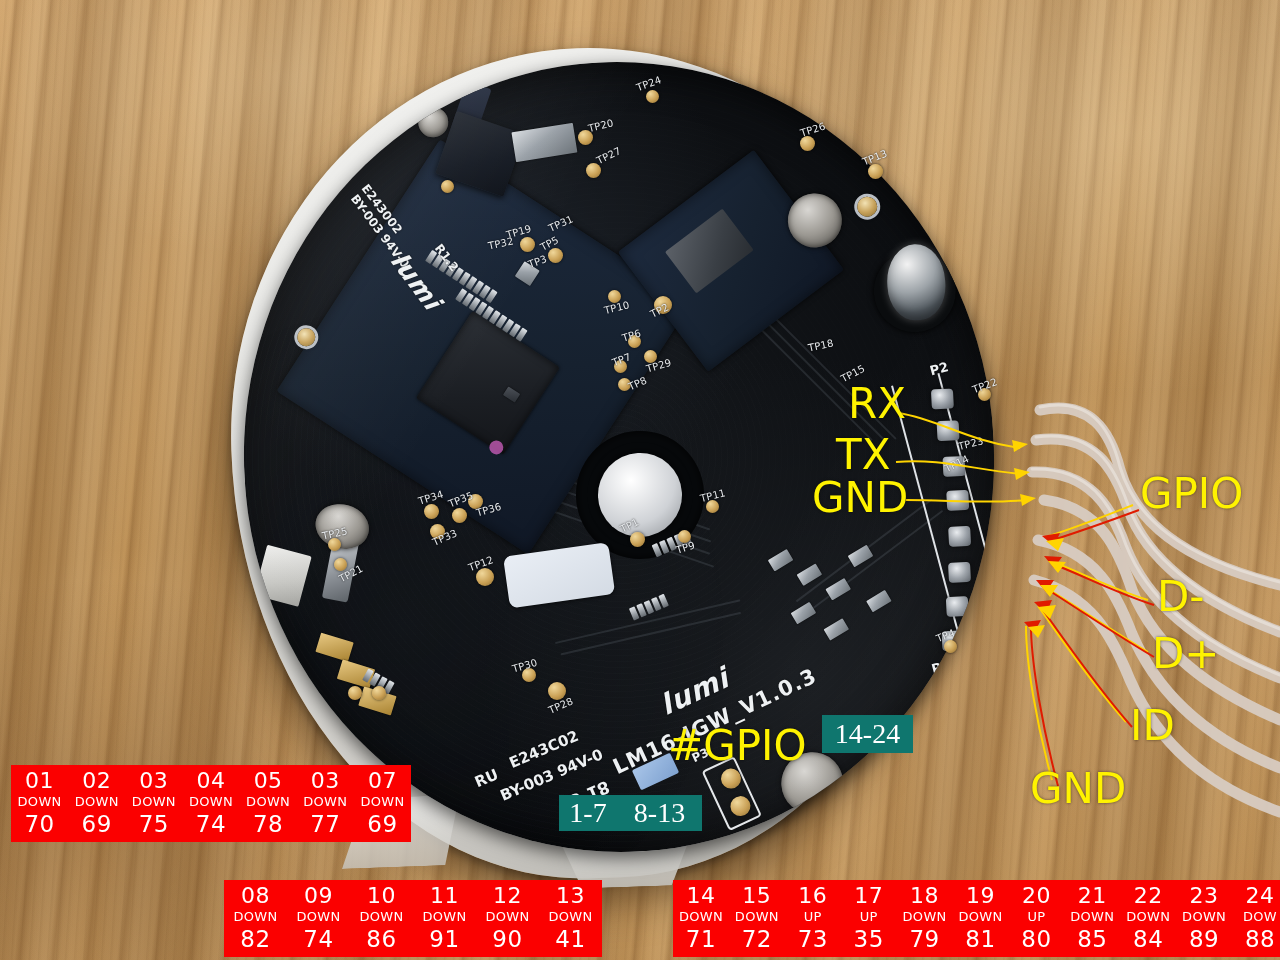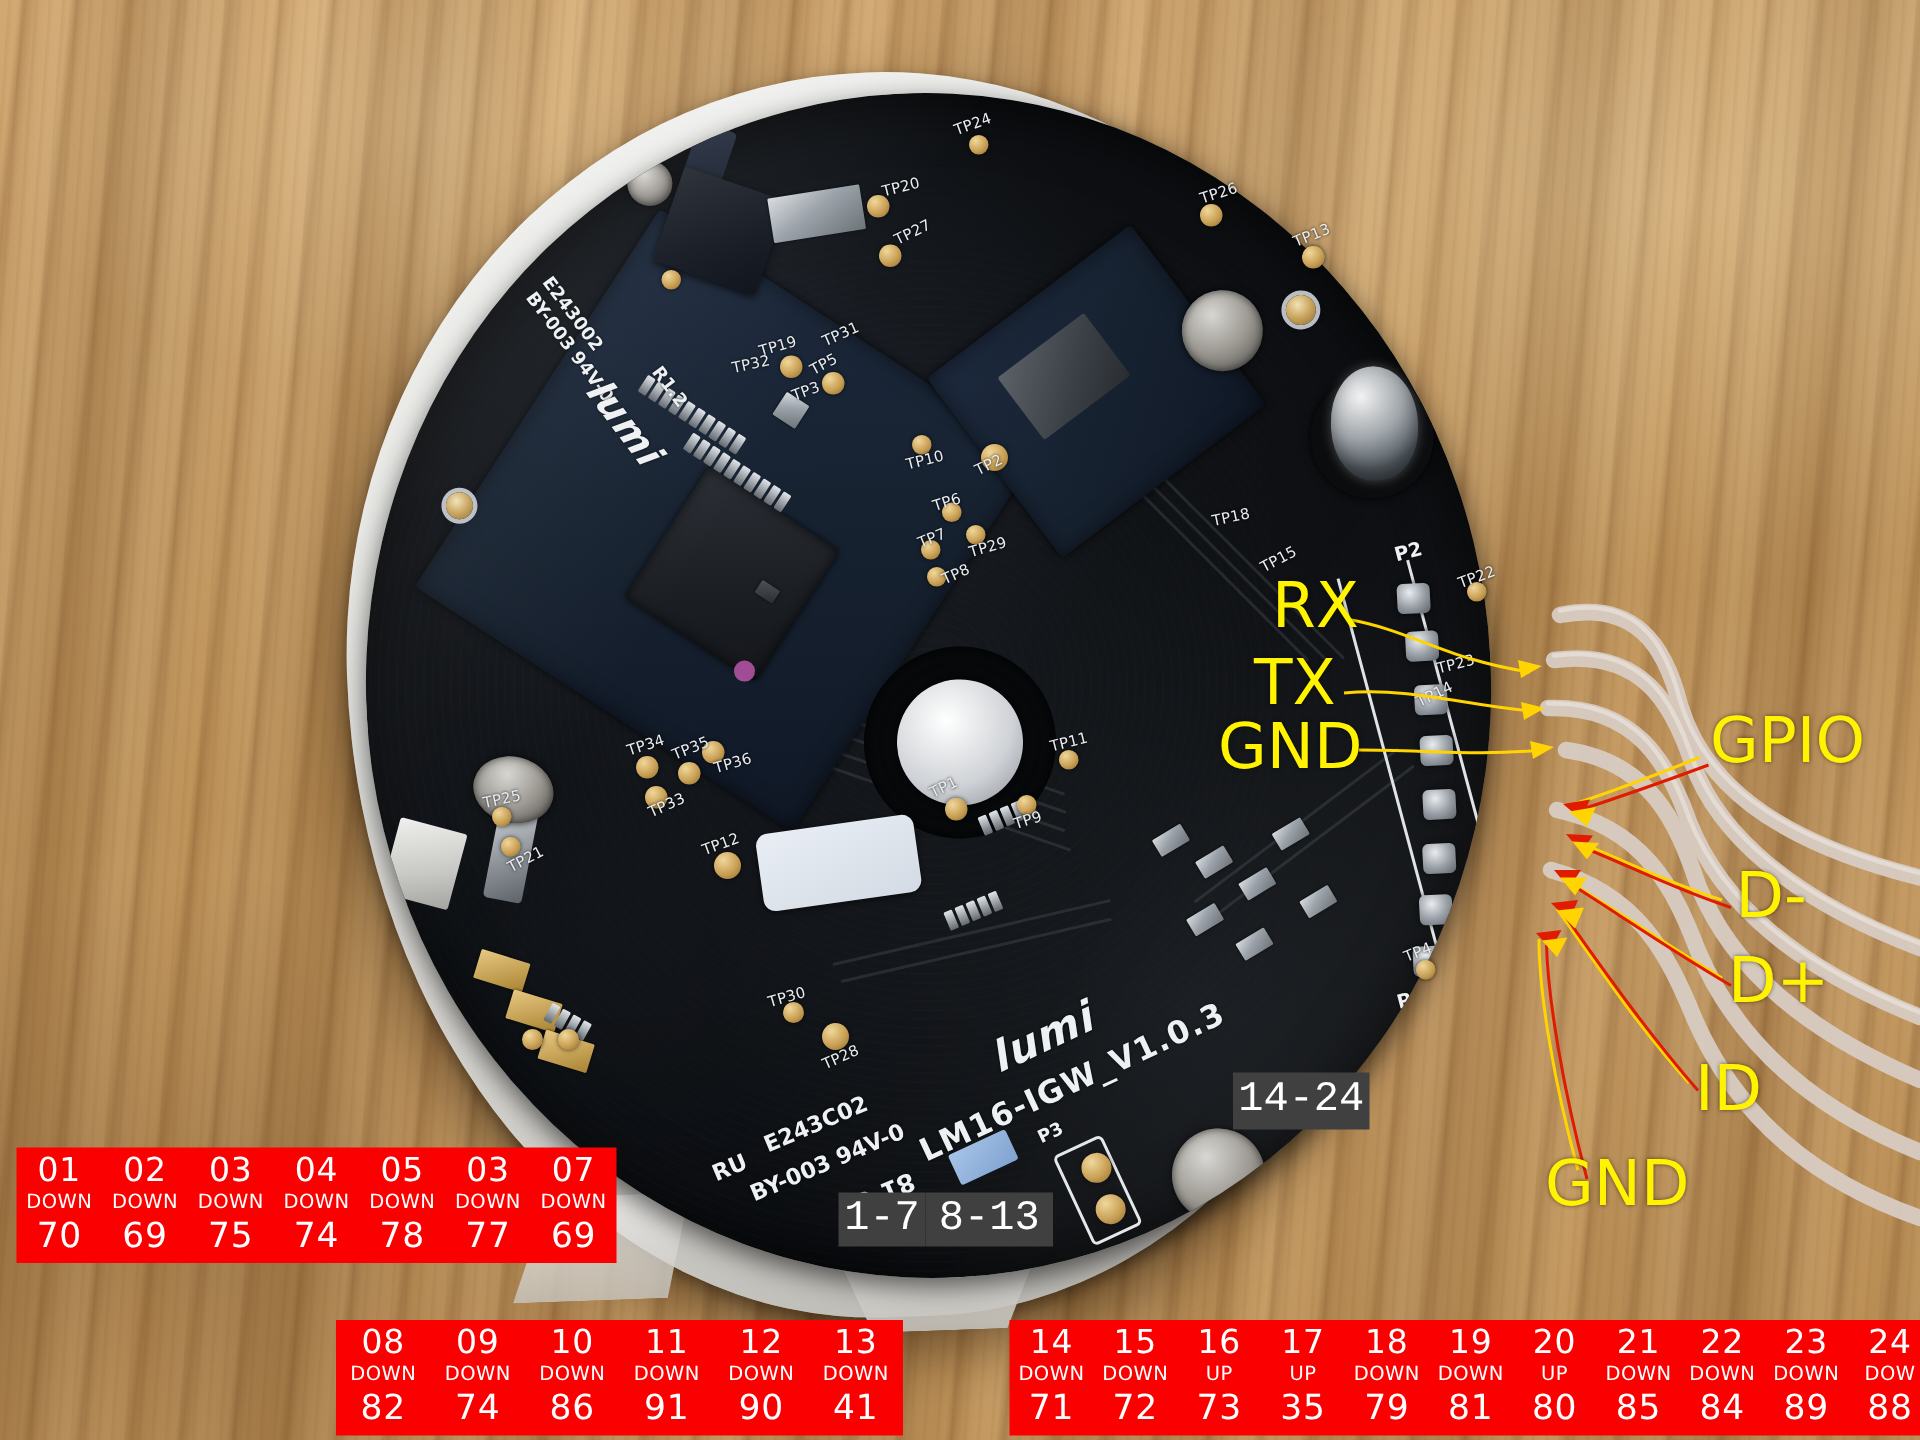--- a/index.html
+++ b/index.html
@@ -133,23 +133,23 @@
   .p2pin{position:absolute;width:22px;height:20px;border-radius:4px;
     background:radial-gradient(circle at 38% 30%, #e9ecef, #9aa0a7 50%, #585e65 100%);
     box-shadow:0 0 4px rgba(0,0,0,.85);}
 
   
   .ylabel{position:absolute;color:#fff300;font-weight:400;line-height:1;
     font-family:"DejaVu Sans","Liberation Sans",sans-serif;
     text-shadow:0 0 3px rgba(0,0,0,.55);white-space:nowrap;}
 
   
-  .badge{position:absolute;background:#404040;color:#fff;font-weight:400;
+  .badge{position:absolute;background:#0f766e;color:#fff;font-weight:400;
     line-height:1;display:flex;align-items:center;justify-content:center;
-    font-family:Liberation Mono, monospace;}
+    font-family:Liberation Serif, serif;}
 
   
   .gtable{position:absolute;background:#fb0000;display:flex;
     font-family:"DejaVu Sans","Liberation Sans",sans-serif;color:#fff;overflow:hidden;}
   .gcol{display:flex;flex-direction:column;align-items:center;justify-content:center;
     flex:1 1 0;padding:5px 0 7px;}
   .gnum{font-size:22px;line-height:1.05;letter-spacing:.5px;}
   .gdir{font-size:13px;line-height:1.5;letter-spacing:.3px;}
   .gval{font-size:23px;line-height:1.05;letter-spacing:.5px;}
 
@@ -465,20 +465,21 @@
   <div class="ylabel" style="left:848px;top:383px;font-size:42px;">RX</div>
   <div class="ylabel" style="left:836px;top:434px;font-size:42px;">TX</div>
   <div class="ylabel" style="left:812px;top:477px;font-size:42px;">GND</div>
 
   <div class="ylabel" style="left:1140px;top:473px;font-size:42px;">GPIO</div>
   <div class="ylabel" style="left:1157px;top:576px;font-size:42px;">D-</div>
   <div class="ylabel" style="left:1152px;top:633px;font-size:42px;">D+</div>
   <div class="ylabel" style="left:1130px;top:705px;font-size:42px;">ID</div>
   <div class="ylabel" style="left:1030px;top:768px;font-size:42px;">GND</div>
 
+  <div class="ylabel" style="left:668px;top:725px;font-size:42px;">#GPIO</div>
 
   <div class="badge" style="left:559px;top:795px;width:58px;height:36px;font-size:28px;">1-7</div>
   <div class="badge" style="left:617px;top:795px;width:85px;height:36px;font-size:28px;">8-13</div>
   <div class="badge" style="left:822px;top:715px;width:91px;height:38px;font-size:28px;">14-24</div>
 
   <div class="gtable" id="gt0" style="left:11px;top:765px;width:400px;height:77px;">
       <div class="gcol">
         <div class="gnum">01</div>
         <div class="gdir">DOWN</div>
         <div class="gval">70</div>

